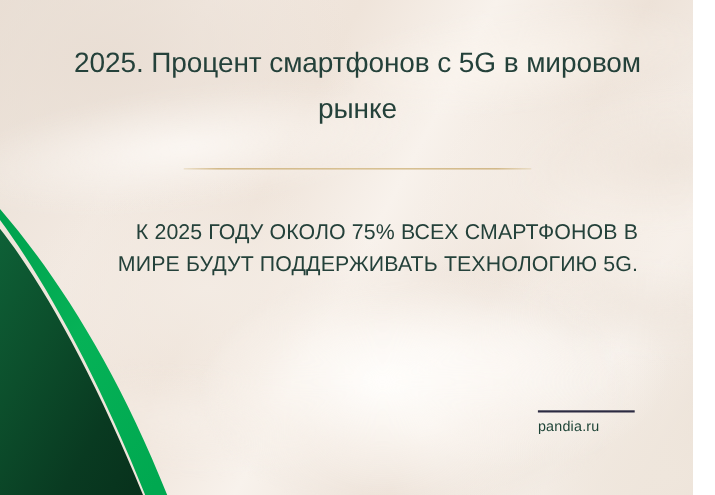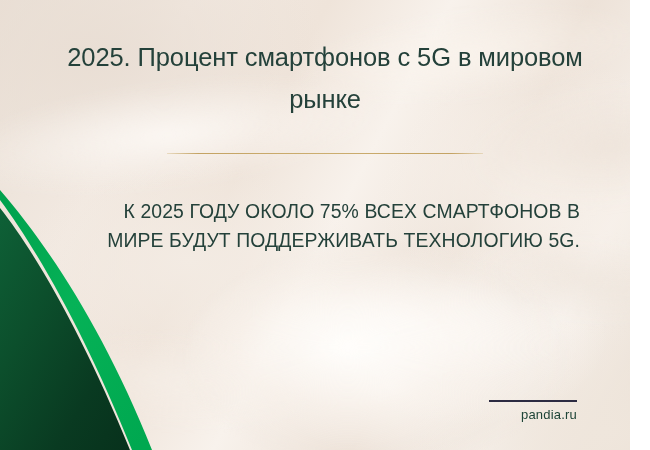--- a/index.html
+++ b/index.html
@@ -112,23 +112,23 @@
     line-height: 29px;
     letter-spacing: 0.1px;
     text-align: right;
     font-weight: 400;
   }
 
   
   .footer {
     position: absolute;
     left: 489px;
-    top: 400px;
+    top: 373px;
     width: 88px;
-    text-align: right;
+    text-align: left;
   }
   .footer-rule {
     width: 88px;
     height: 2px;
     background: #2C2B42;
     margin: 0 0 4px 0;
   }
   .footer-text {
     color: #1E4437;
     font-size: 13px;

